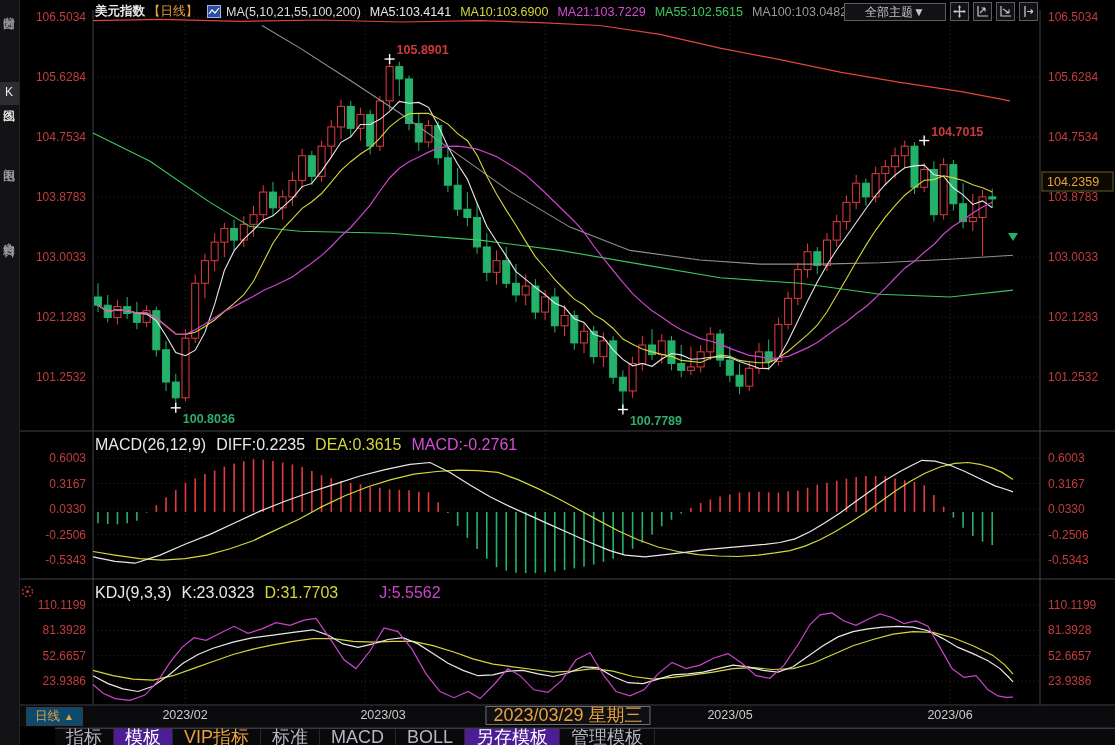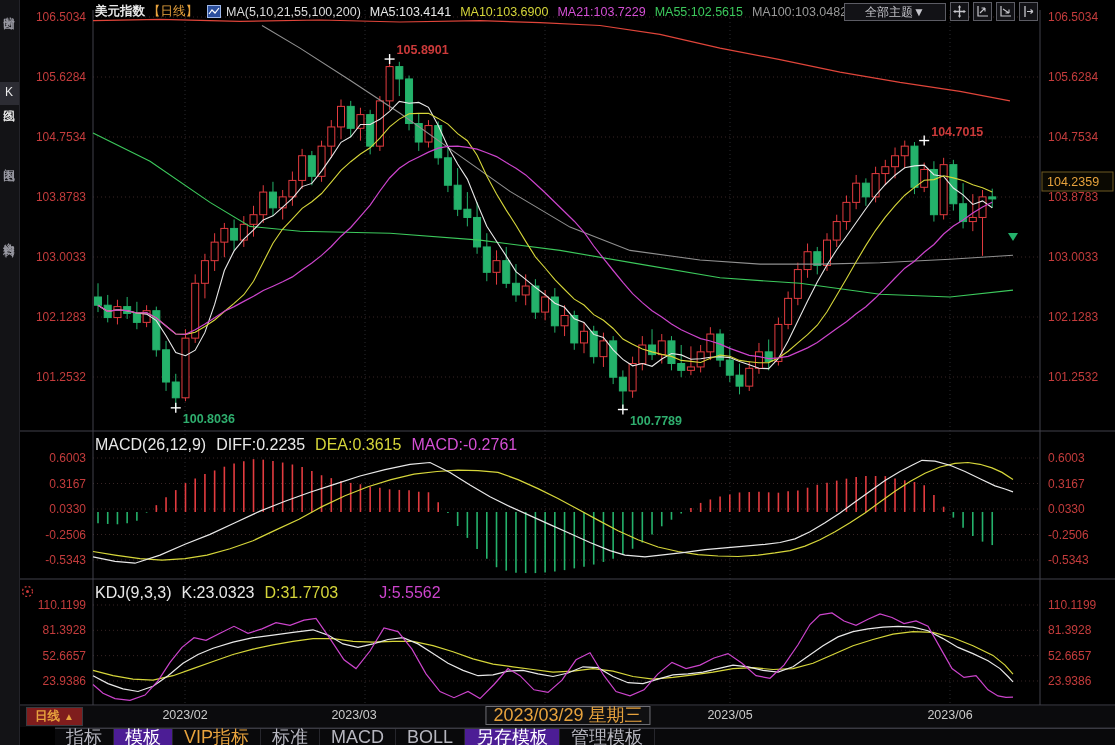--- a/index.html
+++ b/index.html
@@ -18,21 +18,21 @@
   .kicon{width:14px;height:13px;display:inline-block;}
   .hdr-right{position:absolute;right:77px;top:2px;display:flex;align-items:center;gap:4px;z-index:5;}
   .theme-btn{border:1px solid #5c5c64;color:#c6c6cc;font-size:12px;padding:0 20px;height:16px;line-height:16px;cursor:pointer;background:#121216;}
   .tool-ico{width:17px;height:17px;border:1px solid #5c5c64;background:#121216;display:flex;align-items:center;justify-content:center;cursor:pointer;}
   .tool-ico svg{display:block;}
   
   .pane-legend{position:absolute;left:95px;display:flex;gap:10px;font-size:16px;z-index:5;white-space:nowrap;}
   
   .timeaxis{position:absolute;left:0;top:706px;width:1115px;height:21px;background:#0b0b0d;z-index:5;}
   .period-box{position:absolute;left:26px;top:1px;height:17px;line-height:17px;border:1px solid #3a3a40;
-              color:#e8a33d;font-weight:bold;font-size:12.5px;padding:0 8px;cursor:pointer;background:#7f1d1d;}
+              color:#e8a33d;font-weight:normal;font-size:12.5px;padding:0 8px;cursor:pointer;background:#0c4a6e;}
   .period-box .tri{font-size:10px;margin-left:4px;}
   .date-label{position:absolute;top:2px;transform:translateX(-50%);color:#cbcbcb;font-size:12.5px;}
   .cross-date{position:absolute;top:0;transform:translateX(-50%);border:1px solid #6e6e74;background:#101012;
               color:#e8a33d;font-size:18px;height:17px;line-height:17px;padding:0 7px;}
   
   .toolbar{position:absolute;left:55px;top:728px;width:1060px;height:17px;border-top:1px solid #3a3a42;
            display:flex;align-items:stretch;background:#09090b;z-index:5;}
   .tab{color:#b6b6bf;font-size:18px;line-height:16px;padding:0 11px;border-right:1px solid #26262c;cursor:pointer;}
   .tab.selected{background:#4c1d95;color:#fff;}
   .tab.vip{color:#e8a33d;}
@@ -484,21 +484,21 @@
         <circle cx="7.5" cy="7.5" r="1.5" fill="#cc3a3a"></circle>
       </svg>
   </div>
 
   <div class="timeaxis">
     <div class="period-box">
       <span>日线</span><span class="tri">▲</span>
     </div>
     <div id="date-labels">
         <div class="date-label" style="left: 185px;">2023/02</div>
-        <div class="date-label" style="left: 354px;">2023/03</div>
+        <div class="date-label" style="left: 383px;">2023/03</div>
         <div class="date-label" style="left: 730px;">2023/05</div>
         <div class="date-label" style="left: 950px;">2023/06</div>
       </div>
     <div class="cross-date" style="left: 568px;">2023/03/29 星期三</div>
   </div>
 
   <div class="toolbar">
       <div id="tabs" style="display:flex">
         <div class="tab">指标</div>
         <div class="tab selected">模板</div>

